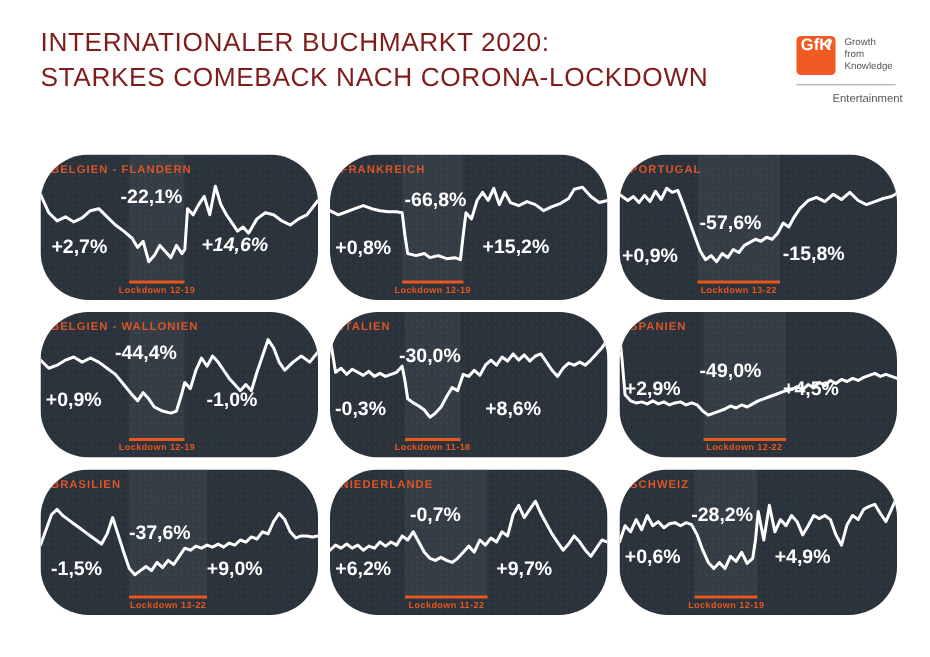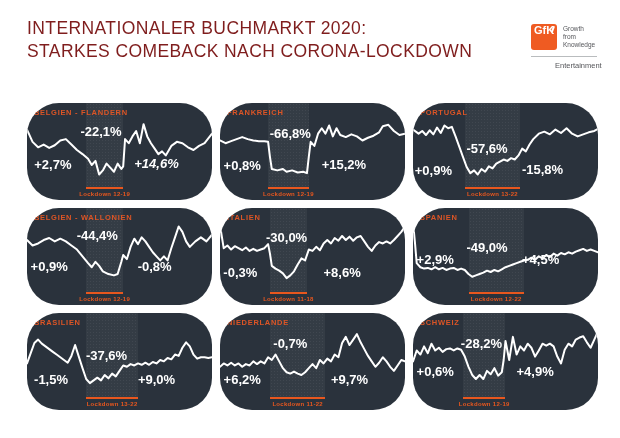--- a/index.html
+++ b/index.html
@@ -98,21 +98,21 @@
   </div>
 
   <div class="chart-card">
     <div class="country">BELGIEN - WALLONIEN</div>
     <div class="band" style="left: 32%; width: 20%;"></div>
     <svg class="chart-svg" viewBox="0 0 100 100" preserveAspectRatio="none">
       <polyline fill="none" stroke="#FFFFFF" stroke-width="2" stroke-linejoin="round" stroke-linecap="round" vector-effect="non-scaling-stroke" points="0,28 3,36 6,33 9,28 12,25 15,30 18,26 21,30 24,36 27,42 30,52 33,62 35,68 37,60 39,66 41,74 44,78 47,80 49,78 51,60 52,50 54,56 56,38 58,26 60,34 62,24 64,30 66,38 68,46 70,52 72,58 74,52 76,58 78,40 80,24 82,8 84,16 86,30 88,38 91,30 94,24 97,30 100,20"></polyline>
     </svg>
     <div class="pct" style="left: 12%; top: 60%;">+0,9%</div>
     <div class="pct" style="left: 38%; top: 28%;">-44,4%</div>
-    <div class="pct" style="left: 69%; top: 60%;">-0,8%</div>
+    <div class="pct" style="left: 69%; top: 60%;">-1,0%</div>
     <div class="lockdown-bar" style="left: 32%; width: 20%; background: rgb(232, 87, 30);"></div>
     <div class="lockdown-label" style="left: 42%;">Lockdown 12-19</div>
   </div>
 
   <div class="chart-card">
     <div class="country">ITALIEN</div>
     <div class="band" style="left: 27%; width: 20%;"></div>
     <svg class="chart-svg" viewBox="0 0 100 100" preserveAspectRatio="none">
       <polyline fill="none" stroke="#FFFFFF" stroke-width="2" stroke-linejoin="round" stroke-linecap="round" vector-effect="non-scaling-stroke" points="0,6 2,40 4,36 6,42 8,37 10,40 12,43 14,39 16,44 18,41 20,44 22,42 24,40 26,34 27,48 28,66 30,70 32,73 34,77 36,84 38,80 40,74 42,64 44,55 46,58 48,42 50,44 52,38 54,43 56,33 58,28 60,33 62,25 64,29 66,22 68,28 70,23 72,29 74,24 76,22 78,30 80,38 82,44 84,36 86,31 88,33 90,30 92,33 94,28 96,22 98,16 100,8"></polyline>
     </svg>

